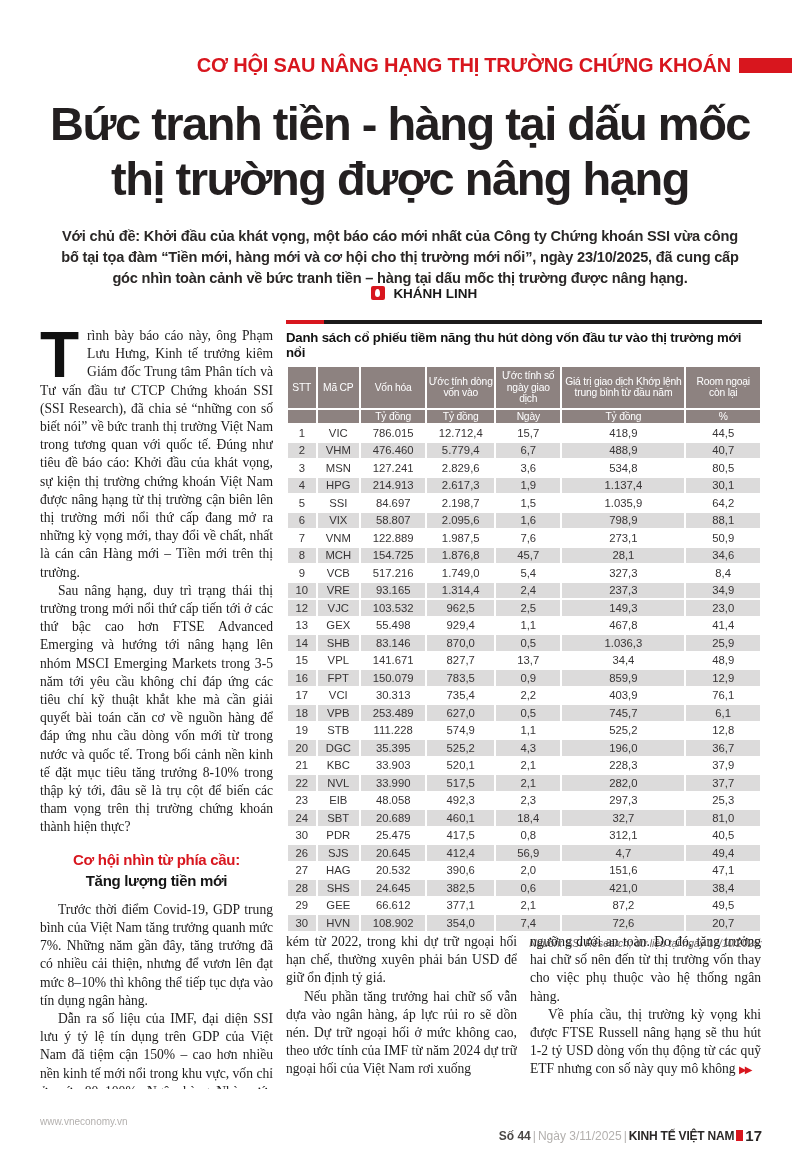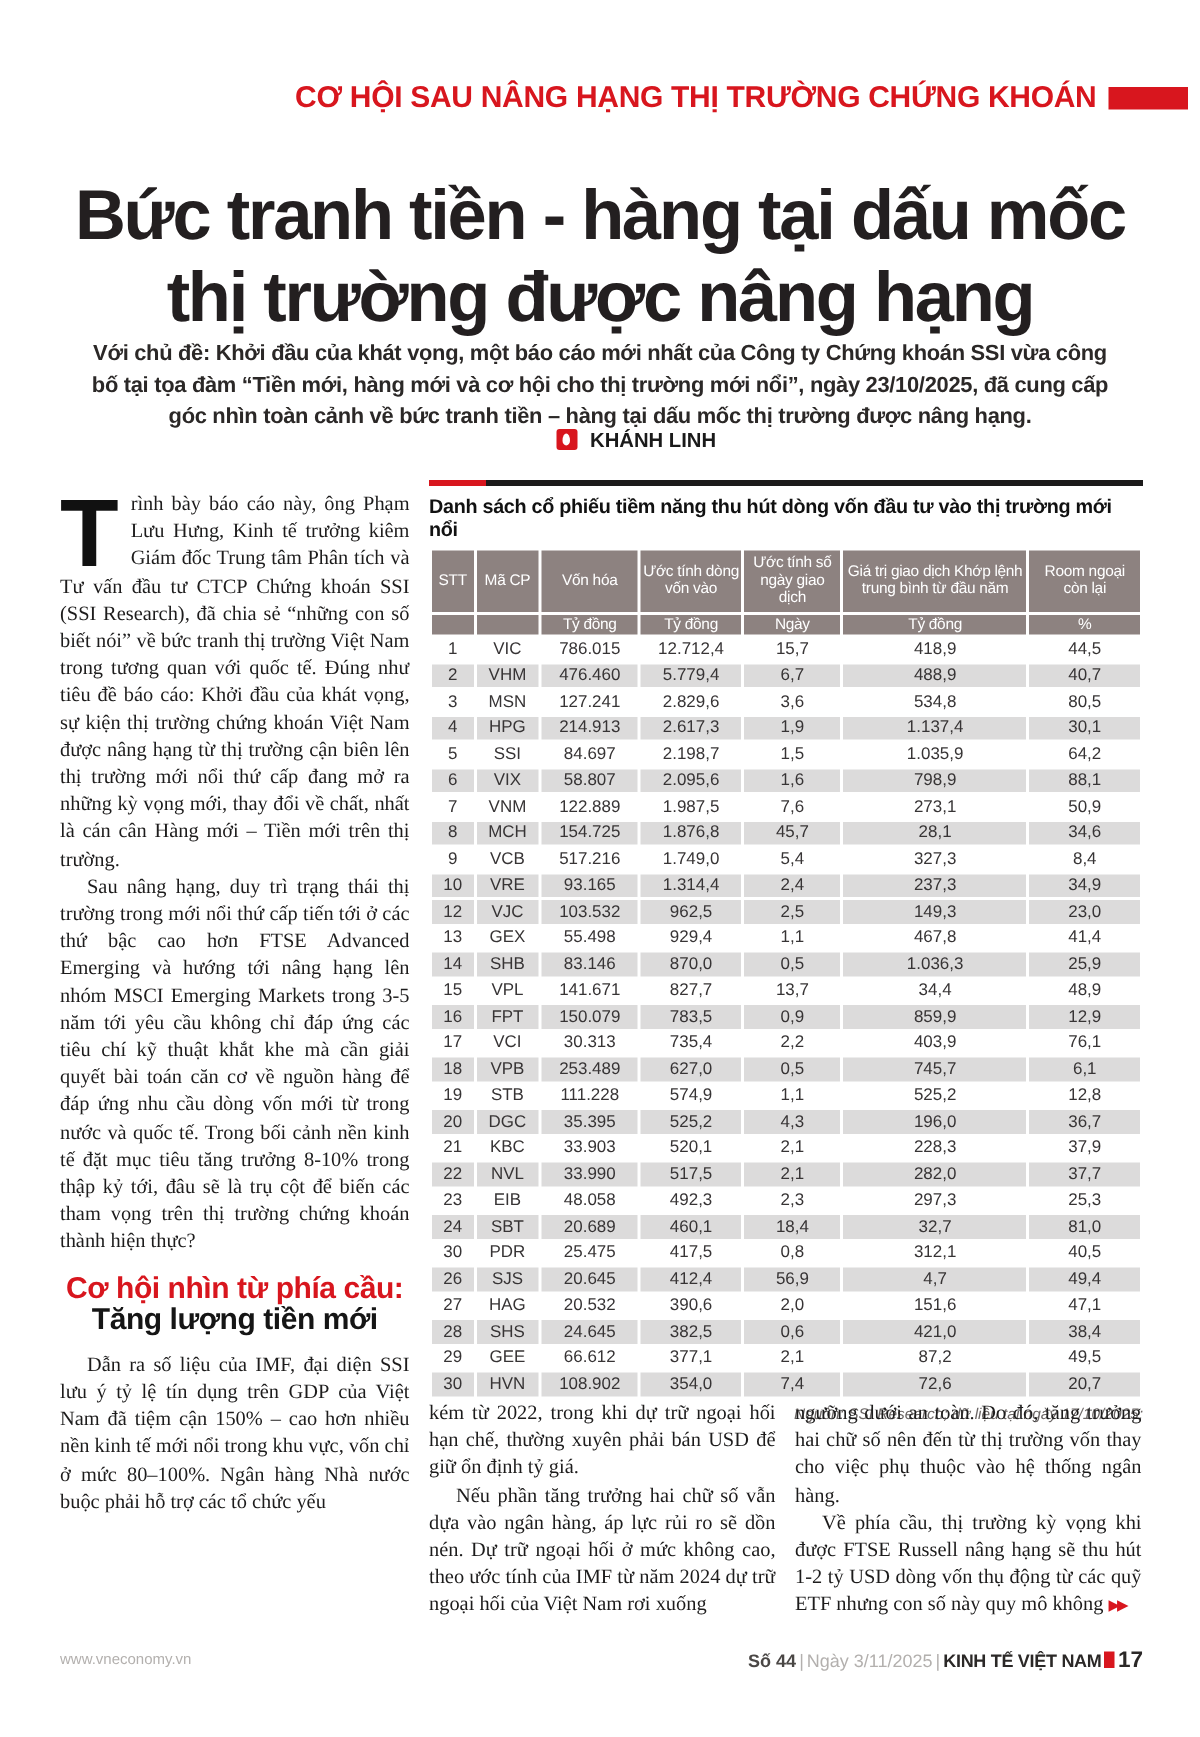--- a/index.html
+++ b/index.html
@@ -7,21 +7,21 @@
   .page { position:relative; width:800px; height:1158px; background:#fff; overflow:hidden; }
 
   
   .kicker-row { position:absolute; top:54px; left:0; right:0; display:flex; justify-content:flex-end; align-items:center; }
   .kicker { font-family:"Liberation Sans", sans-serif; font-weight:700; font-size:20px; color:#d8161e; letter-spacing:-0.2px; }
   .kicker-bar { width:53px; height:15px; background:#d8161e; margin-left:8px; margin-right:8px; }
 
   
   .title { position:absolute; top:96px; left:0; width:800px; text-align:center;
            font-family:"Liberation Sans", sans-serif; font-weight:700; font-size:47px;
-           line-height:55px; color:#231f20; letter-spacing:-1.5px;margin-top:19px; }
+           line-height:55px; color:#231f20; letter-spacing:-1.5px; }
 
   
   .lede { position:absolute; top:226px; left:55px; width:690px; text-align:center;
           font-family:"Liberation Sans", sans-serif; font-weight:700; font-size:14.6px;
           line-height:21px; color:#2b2827; letter-spacing:-0.2px; }
 
   
   .byline { position:absolute; top:286px; left:0; width:800px; text-align:center;
             font-family:"Liberation Sans", sans-serif; font-weight:700; font-size:13.5px; color:#1a1a1a;padding-left:48px; }
   .byline-icon { display:inline-block; width:14px; height:14px; background:#d8161e; border-radius:2px;
@@ -31,21 +31,21 @@
 
   
   .p { text-align:justify; font-size:13.6px; line-height:18.2px; color:#1d1c1c; }
   .indent { text-indent:18px; }
   .col-left { position:absolute; top:327px; left:40px; width:233px; height:762px; overflow:hidden; }
   .col-mid  { position:absolute; top:933px; left:286px; width:231px; height:156px; overflow:hidden; }
   .col-right{ position:absolute; top:933px; left:530px; width:231px; height:156px; overflow:hidden; }
   .dropcap { float:left; font-family:"Liberation Sans", sans-serif; font-weight:700; font-size:64px;
              line-height:50px; color:#111; margin:3px 8px 0 0; }
   .subhead { text-align:center; font-family:"Liberation Sans", sans-serif; font-weight:700;
-             font-size:20px; line-height:21px; margin:12px 0 10px 0; color:#151515; letter-spacing:-0.3px; }
+             font-size:15px; line-height:21px; margin:12px 0 10px 0; color:#151515; letter-spacing:-0.3px; }
   .subhead .red { color:#d8161e; }
   .more { color:#d8161e; font-size:10px; letter-spacing:-2px; font-family:"Liberation Sans", sans-serif; }
 
   
   .table-zone { position:absolute; top:320px; left:286px; width:476px; }
   .rule { height:4px; background:#1c1a1a; width:100%; position:relative; }
   .rule-red { position:absolute; left:0; top:0; width:38px; height:4px; background:#d8161e; display:block; }
   .table-title { font-family:"Liberation Sans", sans-serif; font-weight:700; font-size:13.2px;
                  color:#111; margin:6px 0 5px 0; letter-spacing:-0.2px; }
   table { width:100%; border-collapse:separate; border-spacing:2px 2px; font-family:"Liberation Sans", sans-serif; }
@@ -54,21 +54,21 @@
   tr.units th { padding:1px 13px; font-size:10.3px; }
   td { font-size:11.3px; line-height:12.5px; padding:1.5px 1px; text-align:center; color:#373435; }
   tr.alt td { background:#dcdbdb; }
   .source { text-align:right; font-style:italic; font-family:"Liberation Sans", sans-serif;
             font-size:10.3px; color:#6b6665; margin-top:5px; }
 
   
   .footer { position:absolute; top:1098px; left:40px; width:722px; display:flex;
             justify-content:space-between; align-items:center; font-family:"Liberation Sans", sans-serif; }
   .site { color:#b3b0ae; font-size:10px; }
-  .folio { display:flex; align-items:center; gap:2px; font-size:12px; }
+  .folio { display:flex; align-items:center; gap:2px; font-size:12px;margin-top:29px; }
   .folio .issue { font-weight:700; color:#4a4745; }
   .folio .sep { color:#b3b0ae; font-weight:400; }
   .folio .date { color:#b3b0ae; }
   .folio .brand { font-weight:700; color:#2b2827; letter-spacing:-0.2px; }
   .page-marker { width:7px; height:11px; background:#d8161e; display:inline-block; }
   .folio .pageno { font-weight:700; font-size:15px; color:#2b2827; }
 </style>
 </head>
 <body>
 
@@ -85,20 +85,21 @@
 
   <div class="byline">
     <span class="byline-icon"></span>
     <span>KHÁNH LINH</span>
   </div>
 
   <div class="col-left">
     <p class="p"><span class="dropcap">T</span><span>rình bày báo cáo này, ông Phạm Lưu Hưng, Kinh tế trưởng kiêm Giám đốc Trung tâm Phân tích và Tư vấn đầu tư CTCP Chứng khoán SSI (SSI Research), đã chia sẻ “những con số biết nói” về bức tranh thị trường Việt Nam trong tương quan với quốc tế. Đúng như tiêu đề báo cáo: Khởi đầu của khát vọng, sự kiện thị trường chứng khoán Việt Nam được nâng hạng từ thị trường cận biên lên thị trường mới nổi thứ cấp đang mở ra những kỳ vọng mới, thay đổi về chất, nhất là cán cân Hàng mới – Tiền mới trên thị trường.</span></p>
     <p class="p indent">Sau nâng hạng, duy trì trạng thái thị trường trong mới nổi thứ cấp tiến tới ở các thứ bậc cao hơn FTSE Advanced Emerging và hướng tới nâng hạng lên nhóm MSCI Emerging Markets trong 3-5 năm tới yêu cầu không chỉ đáp ứng các tiêu chí kỹ thuật khắt khe mà cần giải quyết bài toán căn cơ về nguồn hàng để đáp ứng nhu cầu dòng vốn mới từ trong nước và quốc tế. Trong bối cảnh nền kinh tế đặt mục tiêu tăng trưởng 8-10% trong thập kỷ tới, đâu sẽ là trụ cột để biến các tham vọng trên thị trường chứng khoán thành hiện thực?</p>
     <h3 class="subhead"><span class="red">Cơ hội nhìn từ phía cầu:</span><br><span>Tăng lượng tiền mới</span></h3>
+    <p class="p indent">Trước thời điểm Covid-19, GDP trung bình của Việt Nam tăng trưởng quanh mức 7%. Những năm gần đây, tăng trưởng đã có nhiều cải thiện, nhưng để vươn lên đạt mức 8–10% thì không thể tiếp tục dựa vào tín dụng ngân hàng.</p>
     <p class="p indent">Dẫn ra số liệu của IMF, đại diện SSI lưu ý tỷ lệ tín dụng trên GDP của Việt Nam đã tiệm cận 150% – cao hơn nhiều nền kinh tế mới nổi trong khu vực, vốn chỉ ở mức 80–100%. Ngân hàng Nhà nước buộc phải hỗ trợ các tổ chức yếu</p>
   </div>
 
   <div class="table-zone">
     <div class="rule">
         <span class="rule-red"></span>
       </div>
     <div class="table-title">Danh sách cổ phiếu tiềm năng thu hút dòng vốn đầu tư vào thị trường mới nổi</div>
     <table>
       <colgroup>

